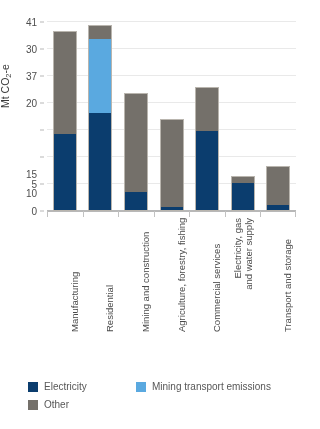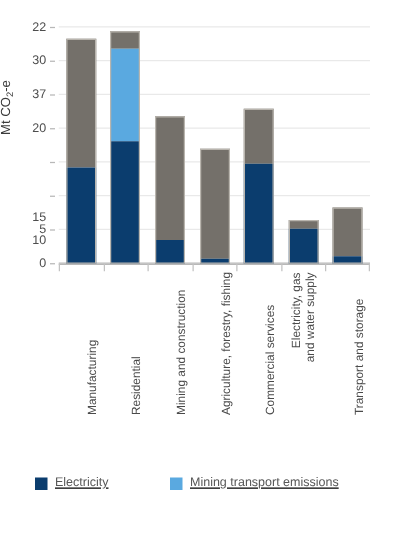--- a/index.html
+++ b/index.html
@@ -81,21 +81,21 @@
     transform:rotate(-90deg);
     line-height:11px;
   }
   .xlabel.two-line{white-space:normal;width:112px;text-align:right;}
 
   
   .legend{
     position:absolute;left:28px;top:381px;width:270px;
   }
   .legend-row{display:flex;align-items:flex-start;margin-bottom:7px;}
-  .legend-item{display:flex;align-items:center;text-decoration:underline;}
+  .legend-item{display:flex;align-items:center;}
   .legend-item.first{width:108px;}
   .swatch{
     width:10px;height:10px;display:inline-block;margin-right:6px;flex:none;
   }
   .swatch.electricity{background:#0b3d6e;}
   .swatch.private{background:#5aa9e0;}
   .swatch.other{background:#74706a;}
   .legend-label{font-size:10px;color:#575757;white-space:nowrap;}
 </style>
 </head>
@@ -115,21 +115,21 @@
       <div class="ytick" style="top: 135px; margin-top: 36px;">10</div>
       <div class="ytick-mark" style="top: 135px;"></div>
       <div class="ytick" style="top: 108px; margin-top: 44px;">15</div>
       <div class="ytick-mark" style="top: 108px;"></div>
       <div class="ytick" style="top: 81px;">20</div>
       <div class="ytick-mark" style="top: 81px;"></div>
       <div class="ytick" style="top: 54px;">37</div>
       <div class="ytick-mark" style="top: 54px;"></div>
       <div class="ytick" style="top: 27px;">30</div>
       <div class="ytick-mark" style="top: 27px;"></div>
-      <div class="ytick" style="top: 0px;">22</div>
+      <div class="ytick" style="top: 0px;">41</div>
       <div class="ytick-mark" style="top: 0px;"></div>
     </div>
 
   <div class="plot-area">
     <div class="gridlines" id="gridlines">
         <div class="gridline zero" style="bottom: 0px;"></div>
         <div class="gridline" style="bottom: 27px;"></div>
         <div class="gridline" style="bottom: 54px;"></div>
         <div class="gridline" style="bottom: 81px;"></div>
         <div class="gridline" style="bottom: 108px;"></div>
@@ -205,15 +205,21 @@
     <div class="legend-row">
       <div class="legend-item first">
         <span class="swatch electricity"></span>
         <span class="legend-label">Electricity</span>
       </div>
       <div class="legend-item">
         <span class="swatch private"></span>
         <span class="legend-label">Mining transport emissions</span>
       </div>
     </div>
+    <div class="legend-row">
+      <div class="legend-item first">
+        <span class="swatch other"></span>
+        <span class="legend-label">Other</span>
+      </div>
+    </div>
   </div>
 
 </div>
 
 </body></html>

